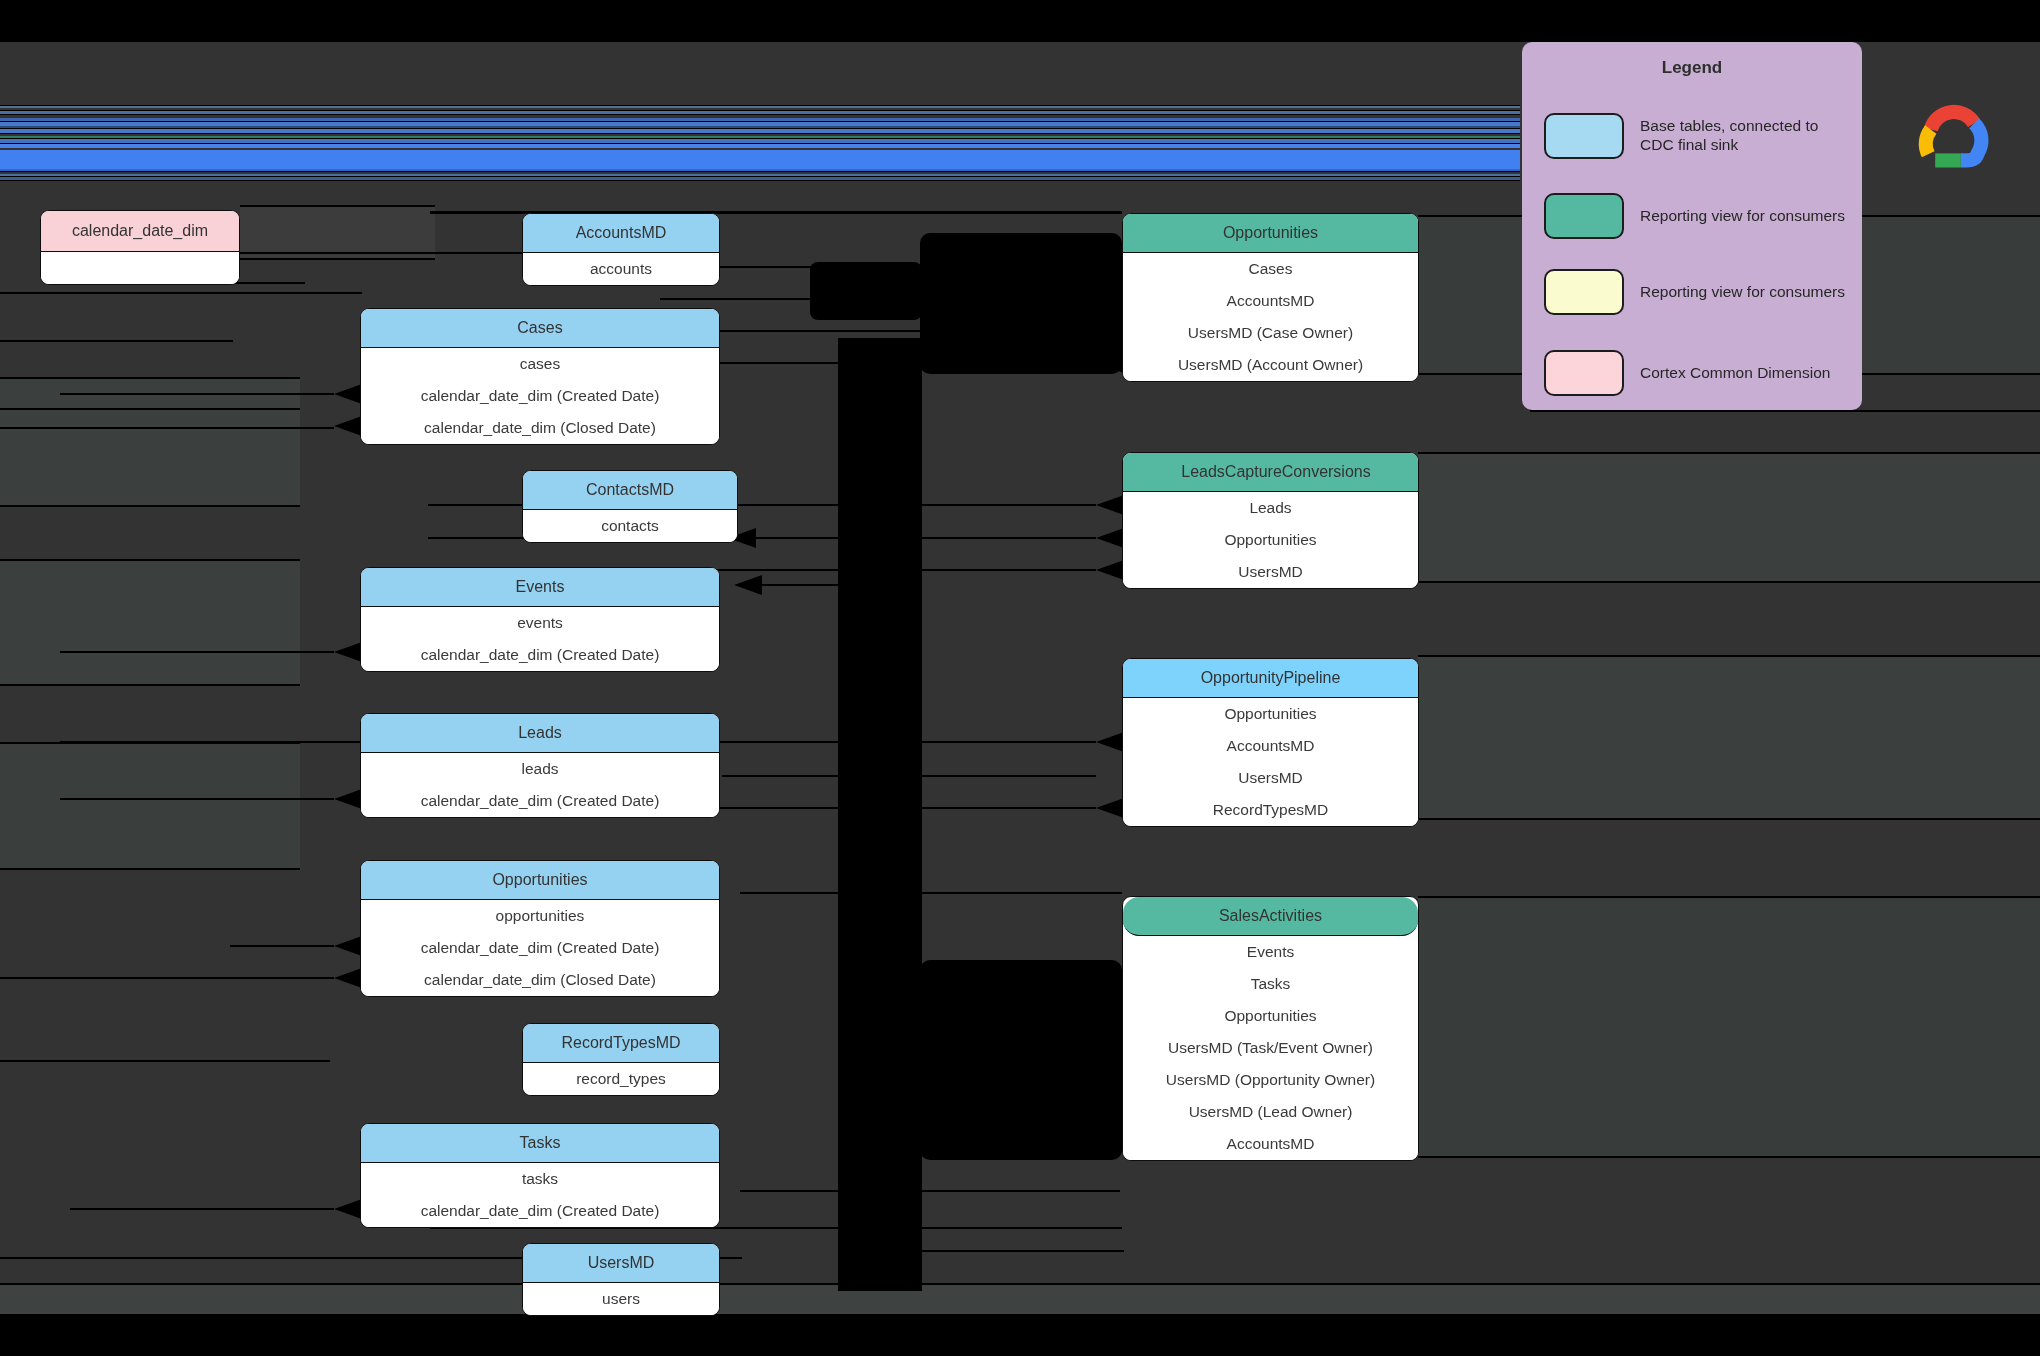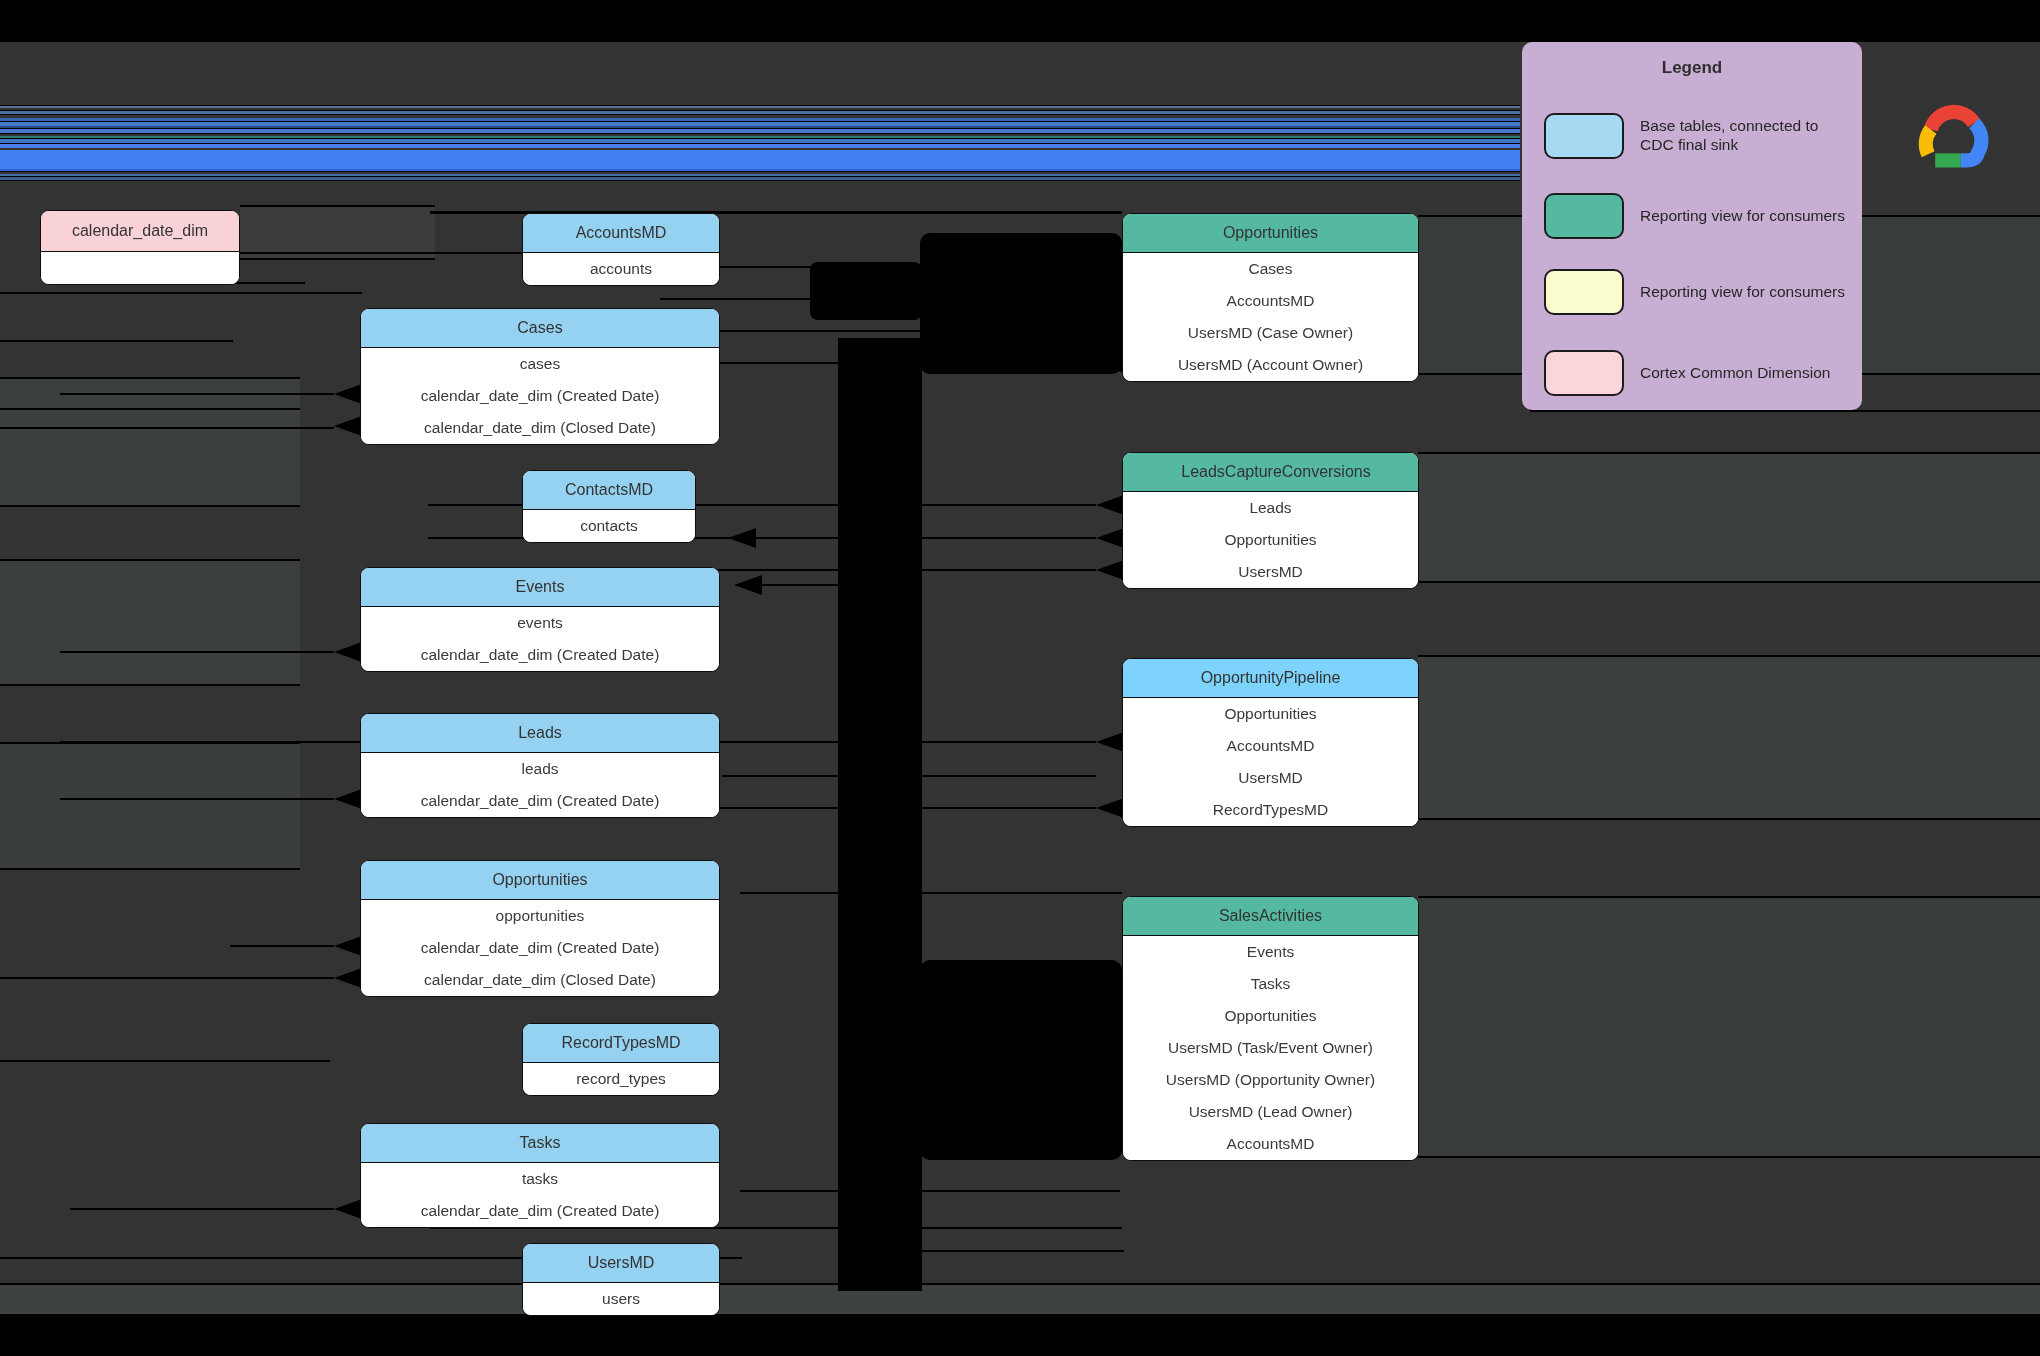--- a/index.html
+++ b/index.html
@@ -133,21 +133,21 @@
       <div class="node" style="left: 522px; top: 213px; width: 198px;">
         <div class="hd" style="background: rgb(149, 210, 241);">AccountsMD</div>
         <div class="row">accounts</div>
       </div>
       <div class="node" style="left: 360px; top: 308px; width: 360px;">
         <div class="hd" style="background: rgb(149, 210, 241);">Cases</div>
         <div class="row">cases</div>
         <div class="row">calendar_date_dim (Created Date)</div>
         <div class="row">calendar_date_dim (Closed Date)</div>
       </div>
-      <div class="node" style="left: 522px; top: 470px; width: 174px;">
+      <div class="node" style="left: 522px; top: 470px; width: 216px;">
         <div class="hd" style="background: rgb(149, 210, 241);">ContactsMD</div>
         <div class="row">contacts</div>
       </div>
       <div class="node" style="left: 360px; top: 567px; width: 360px;">
         <div class="hd" style="background: rgb(149, 210, 241);">Events</div>
         <div class="row">events</div>
         <div class="row">calendar_date_dim (Created Date)</div>
       </div>
       <div class="node" style="left: 360px; top: 713px; width: 360px;">
         <div class="hd" style="background: rgb(149, 210, 241);">Leads</div>
@@ -187,21 +187,21 @@
         <div class="row">UsersMD</div>
       </div>
       <div class="node" style="left: 1122px; top: 658px; width: 297px;">
         <div class="hd" style="background: #7dd3fc;">OpportunityPipeline</div>
         <div class="row">Opportunities</div>
         <div class="row">AccountsMD</div>
         <div class="row">UsersMD</div>
         <div class="row">RecordTypesMD</div>
       </div>
       <div class="node" style="left: 1122px; top: 896px; width: 297px;">
-        <div class="hd" style="background: rgb(85, 185, 162);">SalesActivities</div>
+        <div class="hd" style="background: rgb(85, 185, 162); border-radius: 16px;">SalesActivities</div>
         <div class="row">Events</div>
         <div class="row">Tasks</div>
         <div class="row">Opportunities</div>
         <div class="row">UsersMD (Task/Event Owner)</div>
         <div class="row">UsersMD (Opportunity Owner)</div>
         <div class="row">UsersMD (Lead Owner)</div>
         <div class="row">AccountsMD</div>
       </div>
     </div>
 

